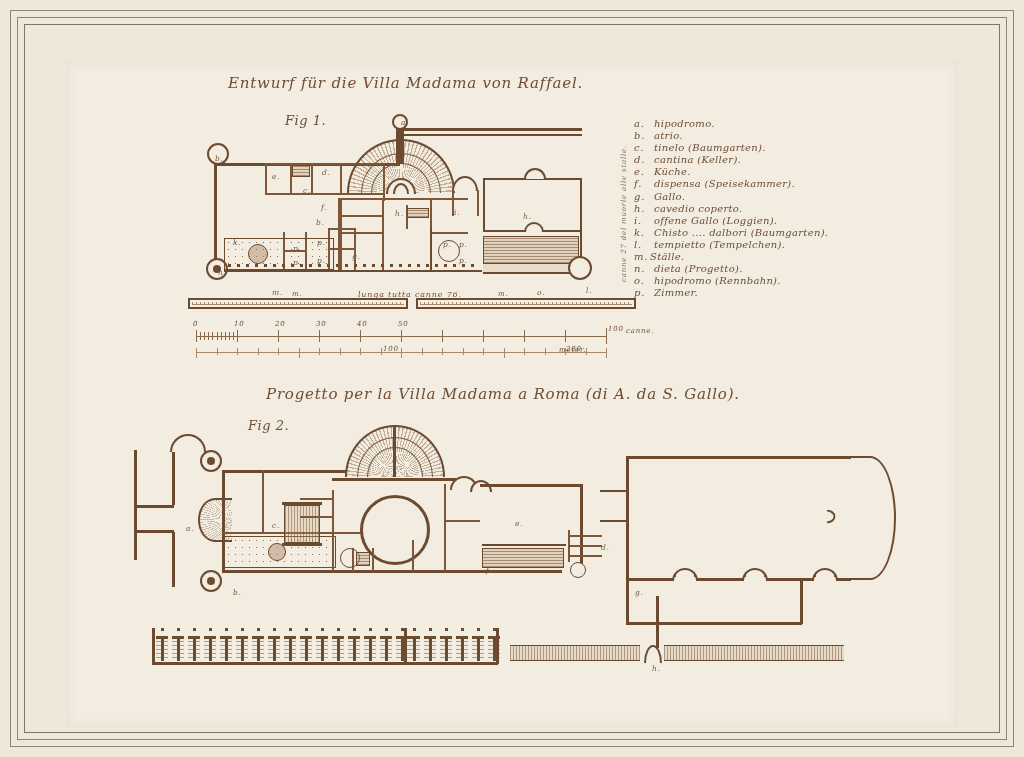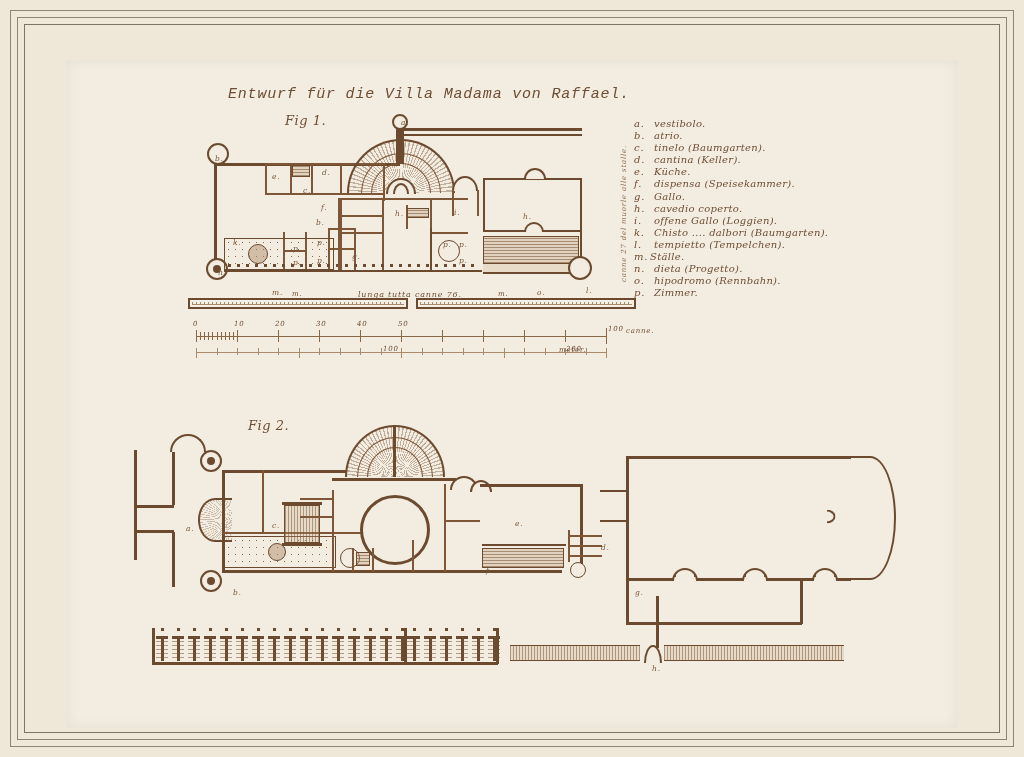--- a/index.html
+++ b/index.html
@@ -191,29 +191,30 @@
 <body>
 
 <div id="plate">
 
   <div class="rule r1"></div>
   <div class="rule r2"></div>
   <div class="rule r3"></div>
 
   <div id="paper"></div>
 
-  <div class="script title" style="left:228px; top:86px;font-family:Liberation Mono, monospace;">Entwurf für die Villa Madama von Raffael.</div>
+  <div class="script title" style="left:228px; top:74px;">Entwurf für die Villa Madama von Raffael.</div>
   <div class="script figlabel" style="left:285px; top:113px;">Fig 1.</div>
 
+  <div class="script title" style="left:266px; top:385px;">Progetto per la Villa Madama a Roma (di A. da S. Gallo).</div>
   <div class="script figlabel" style="left:248px; top:418px;">Fig 2.</div>
 
   <div id="legend" style="position:absolute; left:634px; top:118px; width:230px;">
       <div style="position: relative; height: 12.1px;">
         <span class="script legend-key" style="left: 0px; top: 0px;">a.</span>
-        <span class="script legend-it" style="left: 20px; top: 0px;">vestibolo.</span>
+        <span class="script legend-it" style="left: 20px; top: 0px;">hipodromo.</span>
       </div>
       <div style="position: relative; height: 12.1px;">
         <span class="script legend-key" style="left: 0px; top: 0px;">b.</span>
         <span class="script legend-it" style="left: 20px; top: 0px;">atrio.</span>
       </div>
       <div style="position: relative; height: 12.1px;">
         <span class="script legend-key" style="left: 0px; top: 0px;">c.</span>
         <span class="script legend-it" style="left: 20px; top: 0px;">tinelo (Baumgarten).</span>
       </div>
       <div style="position: relative; height: 12.1px;">

